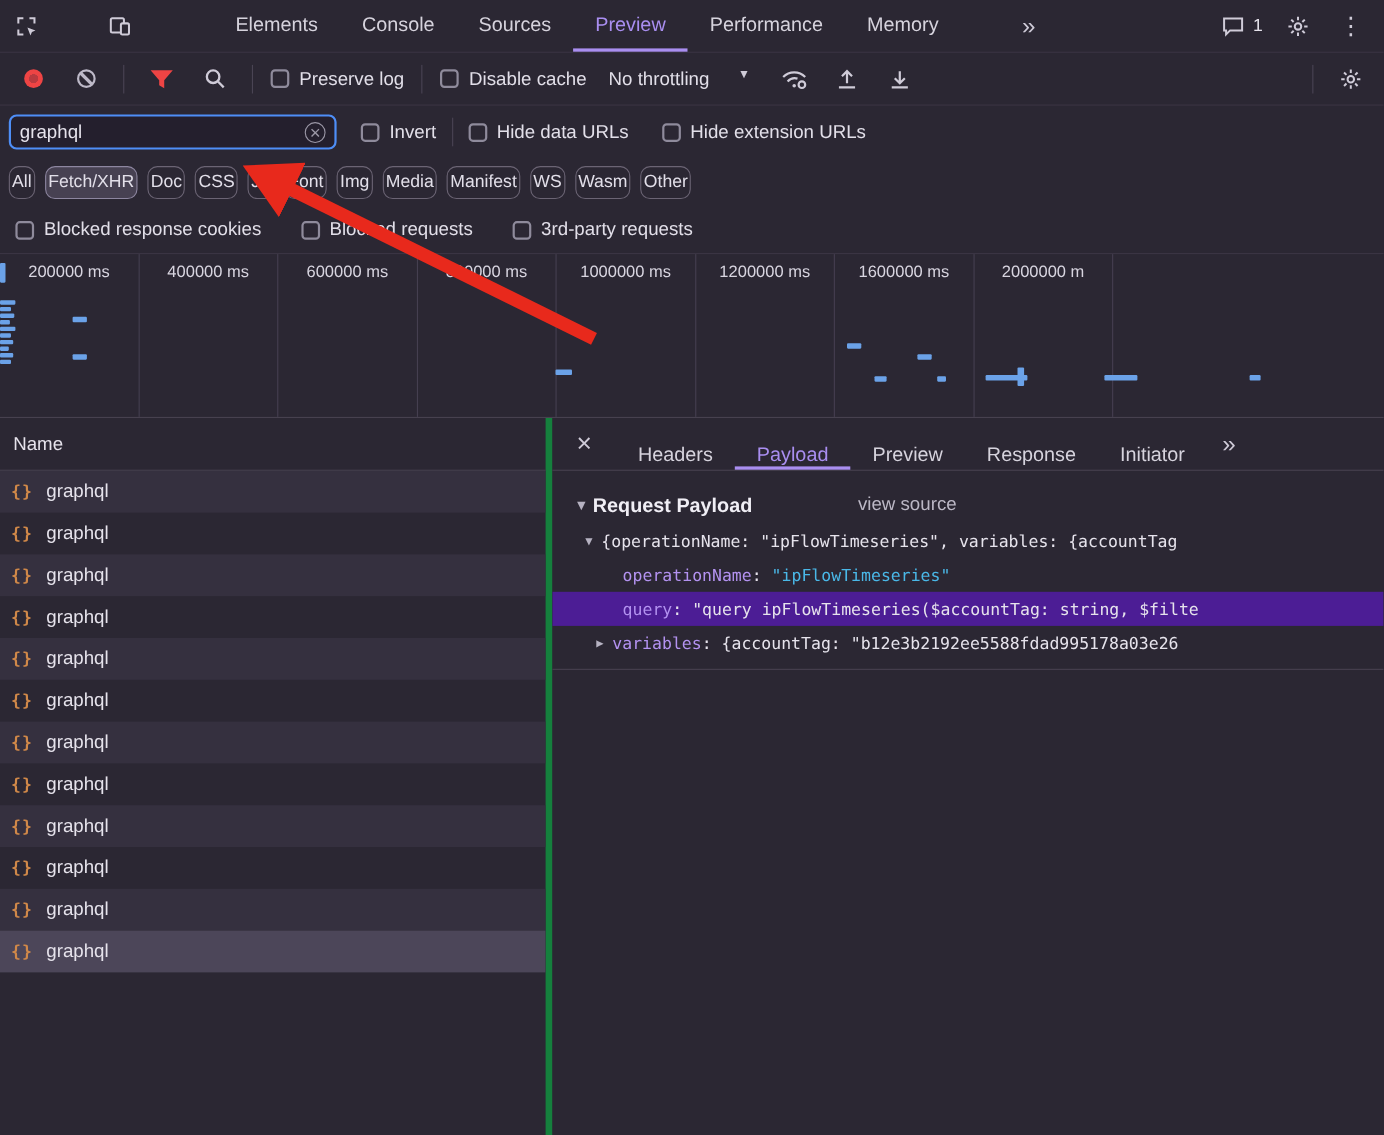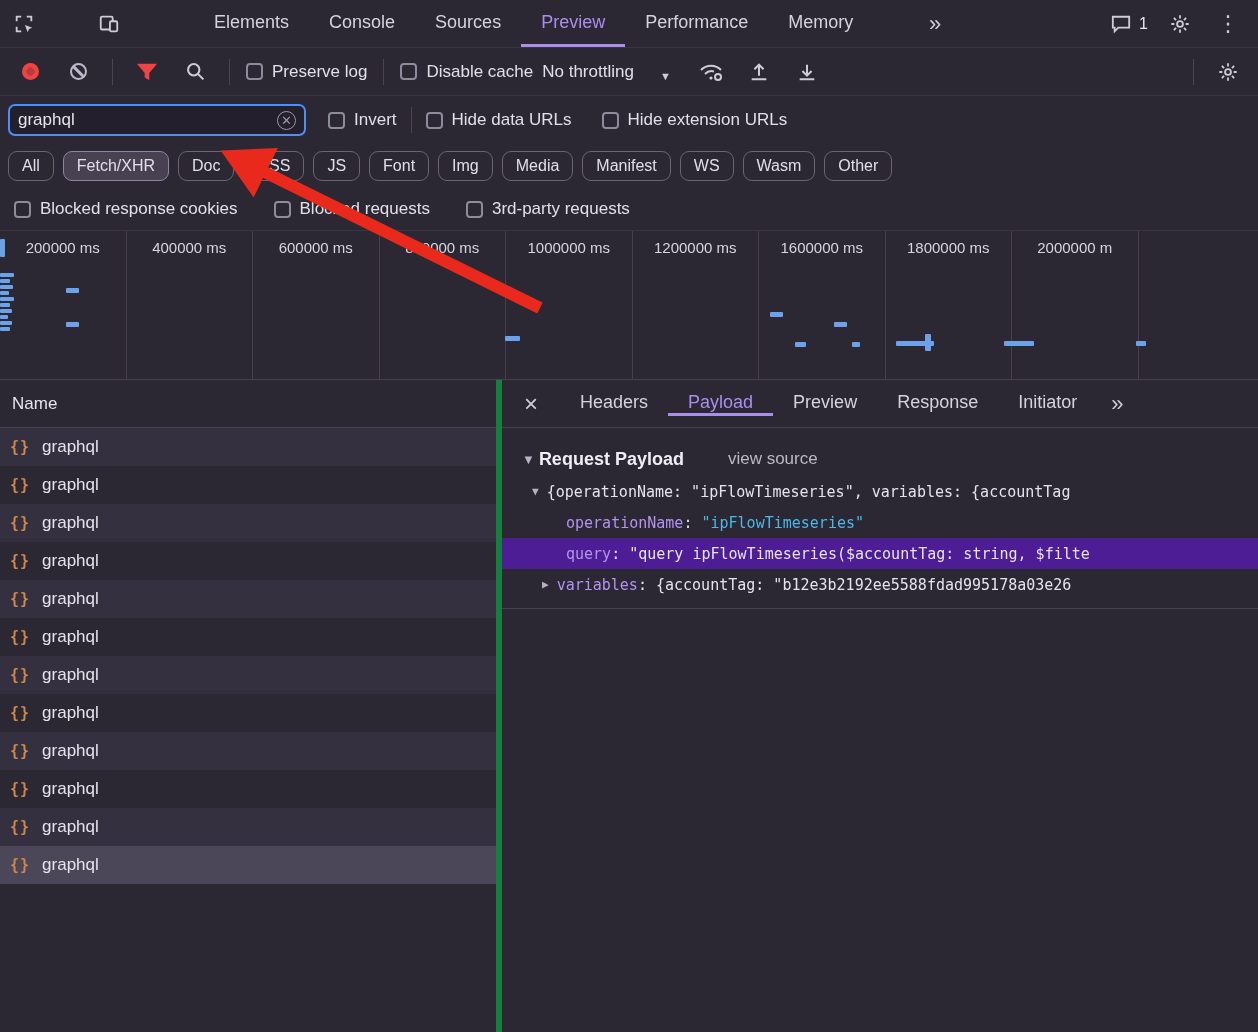--- a/index.html
+++ b/index.html
@@ -28,37 +28,37 @@
 
   
   #toolbar2 { position:absolute; top:48px; left:0; width:1258px; height:48px;
     border-bottom:1px solid #3a3443; display:flex; align-items:center; padding:0 6px; }
   .record-dot { width:17px; height:17px; border-radius:50%;
     background:radial-gradient(circle at 50% 50%, #b93a3f 0 34%, #ee4444 35% 100%); }
   .ban-icon { width:17px; height:17px; border-radius:50%; border:2.5px solid #bdb9c8; position:relative; }
   .ban-icon::after { content:""; position:absolute; left:-1px; top:5px; width:15px; height:2.5px; background:#bdb9c8; transform:rotate(45deg); }
   .chk { width:17px; height:17px; border:2px solid #8f8b9c; border-radius:4px; margin-right:9px; flex:0 0 17px; cursor:pointer; }
   .tlabel { color:#e2dfe9; font-size:17px; white-space:nowrap; }
-  .throttle { display:flex; align-items:flex-end; margin-left:9px; cursor:pointer; }
+  .throttle { display:flex; align-items:flex-start; margin-left:20px; cursor:pointer; }
   .caret { font-size:11px; color:#cfcbd8; margin-left:26px; }
   #toolbar2 .right-group { margin-left:auto; display:flex; align-items:center; }
 
   
   #filterrow { position:absolute; top:96px; left:0; width:1258px; height:48px; display:flex; align-items:center; padding:0 8px; }
   .filter-input { width:298px; height:32px; border:2px solid #4e8ef7; border-radius:7px; background:#241f2d;
     display:flex; align-items:center; padding:0 8px; }
   .filter-input input { flex:1; background:transparent; border:none; outline:none; color:#e6e3ec;
     font-size:17px; font-family:"Liberation Sans", sans-serif; }
   .clear-x { width:19px; height:19px; border-radius:50%; border:1.5px solid #9b97a6; color:#9b97a6;
     font-size:13px; display:flex; align-items:center; justify-content:center; cursor:pointer; }
   #filterrow .lbl-chk { display:flex; align-items:center; margin-left:22px; cursor:pointer; }
 
   
   #pillsrow { position:absolute; top:144px; left:0; width:1258px; height:44px; display:flex; align-items:center; padding:0 8px; gap:9px; }
-  .pill { border:1px solid #6b6474; border-radius:9px; padding:5px 13px; font-size:16px; color:#e2dfe9; cursor:pointer; white-space:nowrap; }
+  .pill { border:1px solid #6b6474; border-radius:9px; padding:5px 2px; font-size:16px; color:#e2dfe9; cursor:pointer; white-space:nowrap; }
   .pill.selected { background:#474152; border-color:#8d86a0; }
 
   
   #checksrow { position:absolute; top:188px; left:0; width:1258px; height:42px; display:flex; align-items:center; padding:0 14px; }
   #checksrow .lbl-chk { display:flex; align-items:center; margin-right:36px; cursor:pointer; }
 
   
   #timeline { position:absolute; top:230px; left:0; width:1258px; height:150px;
     border-top:1px solid #3a3443; border-bottom:1px solid #47414f; overflow:hidden; }
   #timeline-cols { display:flex; height:100%; }
@@ -83,21 +83,21 @@
   #detail-close { width:58px; display:flex; align-items:center; justify-content:center; color:#cfcbd8; font-size:24px; cursor:pointer; }
   .dtab { padding:0 20px; display:flex; align-items:center; font-size:18px; color:#d6d3dd; cursor:pointer; border-bottom:3px solid transparent; }
   .dtab.selected { color:#a98ef0; border-bottom-color:#a98ef0; }
   #detail-more { display:flex; align-items:center; padding:0 14px; }
 
   #payload-body { flex:1; overflow:hidden; padding-top:14px; }
   .payload-head { display:flex; align-items:center; padding-left:20px; height:34px; }
   .tri { color:#b6b2c2; font-size:13px; margin-right:4px; }
   .tri.small { font-size:11px; margin-right:8px; }
   .ph-title { font-weight:bold; font-size:18px; color:#f0eef5; }
-  .view-source { margin-left:44px; color:#bcb8c6; font-size:17px; cursor:pointer; }
+  .view-source { margin-left:96px; color:#bcb8c6; font-size:17px; cursor:pointer; }
   .tree-row { height:31px; display:flex; align-items:center; white-space:nowrap; overflow:hidden;
     font-family:"DejaVu Sans Mono", monospace; font-size:15px; }
   .tree-root { padding-left:30px; }
   .tree-kv { padding-left:64px; }
   .tree-vars { padding-left:40px; }
   .tree-row.highlighted { background:#4c1d95; }
   .key { color:#b392f0; }
   .plain { color:#e6e3ec; }
   .str { color:#4ab8e8; }
   .tree-divider { border-bottom:1px solid #47414f; margin-top:8px; }
@@ -265,21 +265,20 @@
 
 <div id="timeline">
   <div id="timeline-cols">
       <div class="tcol">200000 ms</div>
       <div class="tcol">400000 ms</div>
       <div class="tcol">600000 ms</div>
       <div class="tcol">800000 ms</div>
       <div class="tcol">1000000 ms</div>
       <div class="tcol">1200000 ms</div>
       <div class="tcol">1600000 ms</div>
-      <div class="tcol">1800000 ms</div>
       <div class="tcol">2000000 m</div>
     </div>
   <div id="timeline-bars">
       <div class="wbar" style="left: 0px; top: 8px; width: 5px; height: 18px; background: rgb(107, 162, 232);"></div>
       <div class="wbar" style="left: 0px; top: 42px; width: 14px; height: 4px; background: rgb(107, 162, 232);"></div>
       <div class="wbar" style="left: 0px; top: 48px; width: 10px; height: 4px; background: rgb(107, 162, 232);"></div>
       <div class="wbar" style="left: 0px; top: 54px; width: 13px; height: 4px; background: rgb(107, 162, 232);"></div>
       <div class="wbar" style="left: 0px; top: 60px; width: 9px; height: 4px; background: rgb(107, 162, 232);"></div>
       <div class="wbar" style="left: 0px; top: 66px; width: 14px; height: 4px; background: rgb(107, 162, 232);"></div>
       <div class="wbar" style="left: 0px; top: 72px; width: 10px; height: 4px; background: rgb(107, 162, 232);"></div>
@@ -351,21 +350,21 @@
         </div>
         <div class="req-row selected">
           <span class="json-icon">{}</span>
           <span>graphql</span>
         </div>
       </div>
   </div>
   <div id="right">
     <div id="detail-tabs">
       <div id="detail-close">×</div>
-      <div id="dtabs-holder" style="display:flex;align-items:center;">
+      <div id="dtabs-holder" style="display:flex;align-items:flex-end;">
           <div class="dtab">Headers</div>
           <div class="dtab selected">Payload</div>
           <div class="dtab">Preview</div>
           <div class="dtab">Response</div>
           <div class="dtab">Initiator</div>
         </div>
       <div id="detail-more">
           <span class="chev">»</span>
         </div>
     </div>

